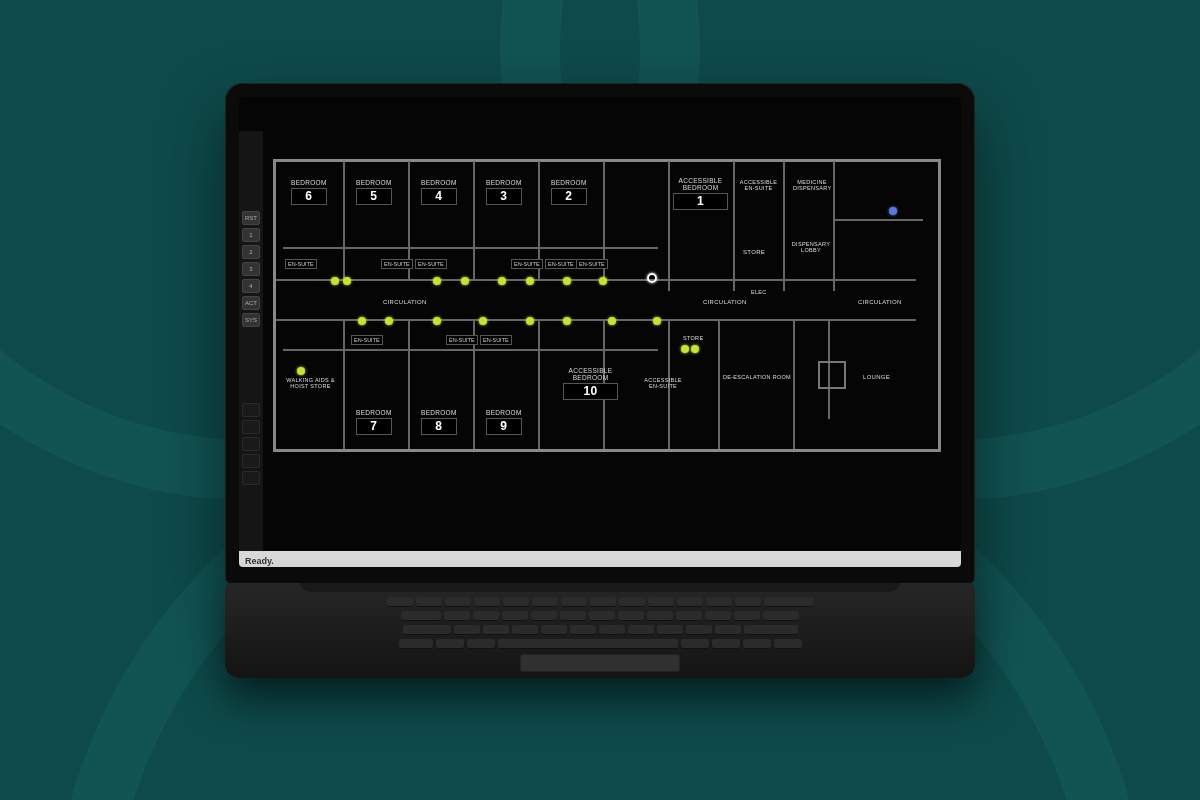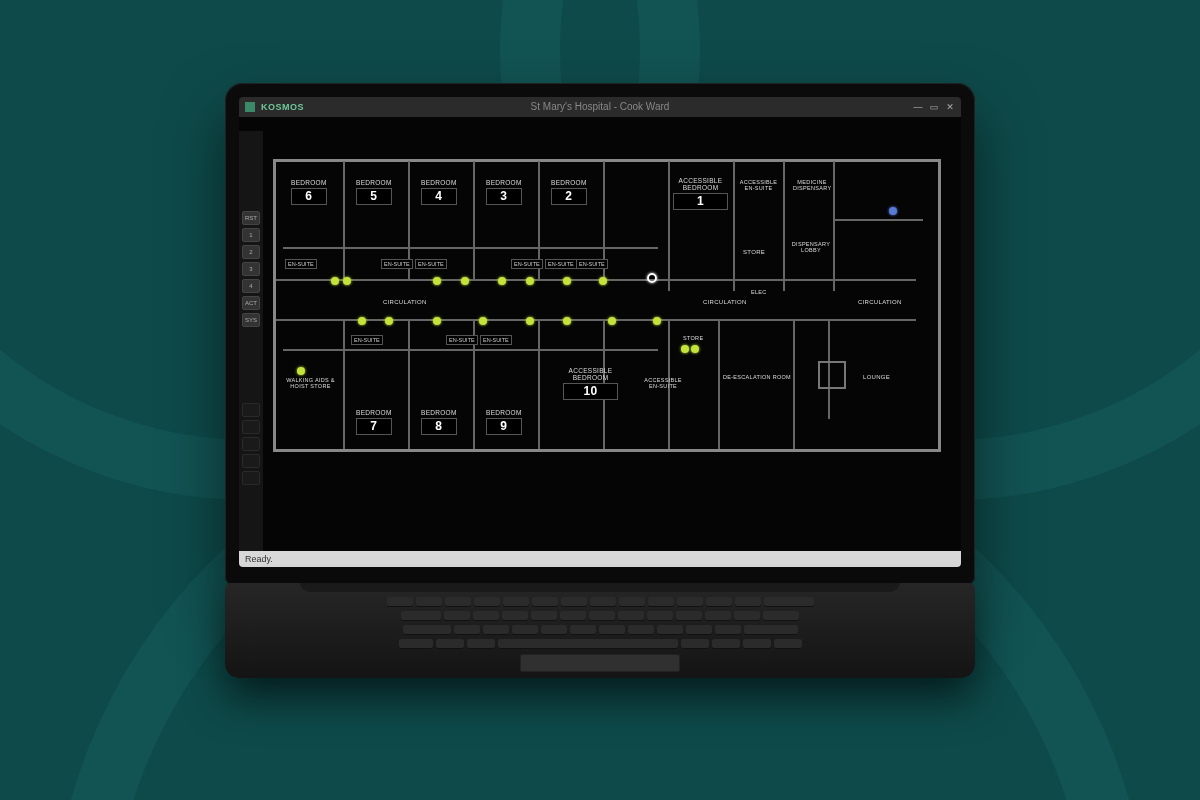--- a/index.html
+++ b/index.html
@@ -107,44 +107,34 @@
   .ensuite { font-size:5.5px; background:#000; border:1px solid #555; padding:1px 2px; color:#ccc; position:absolute;}
   .wall { position:absolute; background:#888; }
   .wall.thin { background:#666; }
   .sensor { position:absolute; width:8px; height:8px; background:#c3e23a; border-radius:50%; box-shadow:0 0 3px #c3e23a; }
   .sensor.blue { background:#5a7ad6; box-shadow:0 0 3px #5a7ad6; }
   .sensor.white { background:#fff; box-shadow:0 0 3px #fff; border:2px solid #fff; width:10px; height:10px; background:transparent;}
 
   .statusbar {
     position:absolute; bottom:0; left:0; right:0; height:16px;
     background:#d9d9d9; color:#333; font-size:9px; padding:1px 6px;
-    display:flex; align-items:center;
+    display:flex; align-items:flex-end;font-weight:bold;
   }
 </style>
 </head>
 <body>
 
 <div class="bg-arc a1"></div>
 <div class="bg-arc a2"></div>
 <div class="bg-arc a3"></div>
 
 <div class="laptop">
   <div class="screen-bezel">
     <div class="screen">
 
-      <div class="titlebar">
-        <div class="logo"></div>
-        <div class="app-name">KOSMOS</div>
-        <div class="doc-title">St Mary's Hospital - Cook Ward</div>
-        <div class="winbtns">
-          <div class="winbtn">—</div>
-          <div class="winbtn">▭</div>
-          <div class="winbtn">✕</div>
-        </div>
-      </div>
 
 
       <div class="app-body">
         <div class="left-toolbar">
           <div class="toolbtn">RST</div>
           <div class="toolbtn">1</div>
           <div class="toolbtn">2</div>
           <div class="toolbtn">3</div>
           <div class="toolbtn">4</div>
           <div class="toolbtn">ACT</div>

